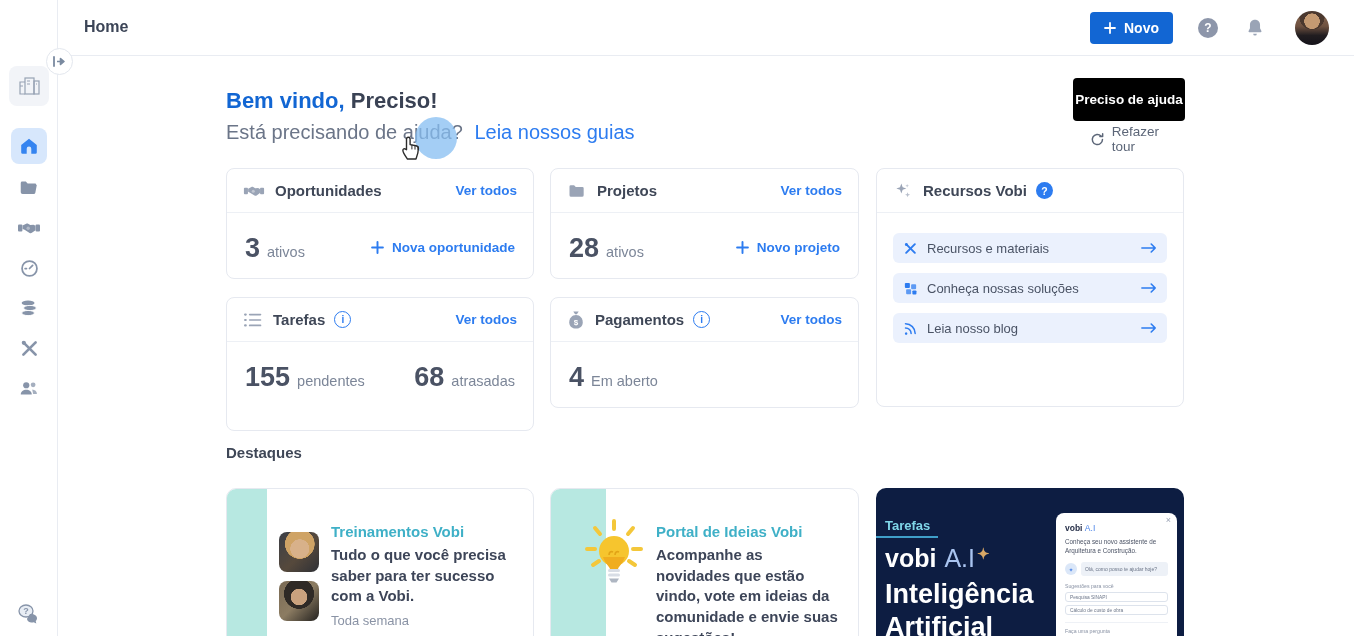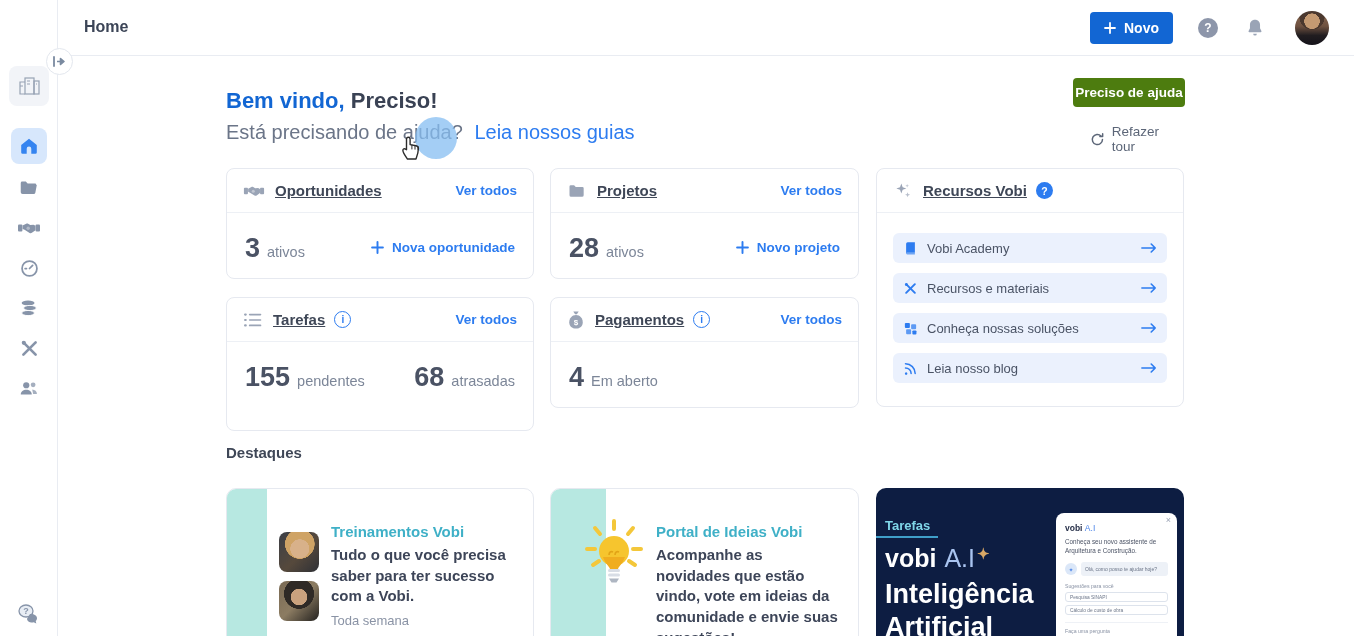--- a/index.html
+++ b/index.html
@@ -36,34 +36,34 @@
     justify-content:center; cursor:pointer; }
   .nav-item { position:absolute; left:11px; width:36px; height:36px; border-radius:8px;
     display:flex; align-items:center; justify-content:center; cursor:pointer; }
   .nav-item.active { background:#d7e7fc; }
   
   .welcome-title { position:absolute; left:226px; top:88px; font-size:22px; font-weight:800; }
   .welcome-title .blue { color:#1266d3; }
   .welcome-title .name { color:#3a4254; }
   .welcome-sub { position:absolute; left:226px; top:121px; font-size:20px; color:#6b7588; }
   .welcome-sub a { color:#2d7cf0; text-decoration:none; margin-left:6px; cursor:pointer; }
-  .need-help-btn { position:absolute; left:1073px; top:78px; width:112px; height:29px;
-    background:#4d7c0f; color:#fff; border:none; border-radius:4px; font-size:13.5px;
+  .need-help-btn { position:absolute; left:1073px; top:78px; width:112px; height:43px;
+    background:#000000; color:#fff; border:none; border-radius:4px; font-size:13.5px;
     font-weight:600; cursor:pointer; font-family:"Liberation Sans", sans-serif; }
   .redo-tour { position:absolute; left:1090px; top:124px; width:95px; font-size:13.5px; color:#5c6678;
     display:flex; align-items:center; gap:7px; cursor:pointer; }
   
   .click-halo { position:absolute; left:415px; top:117px; width:42px; height:42px; border-radius:50%;
     background:#85bdf2; opacity:0.75; z-index:40; }
   .hand-cursor { position:absolute; left:399px; top:131px; z-index:41; }
   
   .card { position:absolute; background:#fff; border:1px solid #e6e9f0; border-radius:8px; }
   .card-head { display:flex; align-items:center; height:44px; padding:0 16px;
     border-bottom:1px solid #edf0f5; }
-  .card-title { font-size:15px; font-weight:700; color:#3f4757; margin-left:10px;text-decoration:underline; }
+  .card-title { font-size:15px; font-weight:700; color:#3f4757; margin-left:10px; }
   .ver-todos { margin-left:auto; font-size:13.5px; font-weight:600; color:#2d7cf0;
     text-decoration:none; cursor:pointer; }
   .card-body { display:flex; align-items:baseline; padding:0 18px; height:65px; }
   .card-body-inner { display:flex; align-items:baseline; width:100%; position:relative; top:20px; }
   .big-num { font-size:27px; font-weight:800; color:#4a5264; }
   .num-label { font-size:14.5px; color:#7c8698; margin-left:7px; }
   .action-link { margin-left:auto; display:flex; align-items:center; gap:8px; font-size:13.5px;
     font-weight:600; color:#2d7cf0; text-decoration:none; cursor:pointer; position:relative; top:-3px;}
   .info-badge { width:17px; height:17px; border-radius:50%; border:1.5px solid #2d7cf0;
     color:#2d7cf0; font-size:10px; font-weight:700; display:flex; align-items:center;
@@ -292,32 +292,20 @@
       <svg width="20" height="20" viewBox="0 0 24 24" fill="#9aa4b6">
           <path d="M10 3l1.6 4.4L16 9l-4.4 1.6L10 15l-1.6-4.4L4 9l4.4-1.6z"></path>
           <path d="M17.5 13.5l.8 2.2 2.2.8-2.2.8-.8 2.2-.8-2.2-2.2-.8 2.2-.8z" opacity="0.7"></path>
           <path d="M17 3.5l.6 1.6 1.6.6-1.6.6-.6 1.6-.6-1.6-1.6-.6 1.6-.6z" opacity="0.6"></path>
         </svg>
       <span class="card-title">Recursos Vobi</span>
       <span class="q-badge">?</span>
     </div>
     <div class="res-body">
       <div class="res-row">
-        <svg width="15" height="15" viewBox="0 0 24 24" fill="#2d7cf0">
-            <path d="M5 4.5A2.5 2.5 0 0 1 7.5 2H19v16.5H7.5A2.5 2.5 0 0 0 5 20.5z"></path>
-            <path d="M5 20.5A2.5 2.5 0 0 1 7.5 18H19v3.5H7.5A2.5 2.5 0 0 1 5 20.5z" opacity="0.65"></path>
-          </svg>
-        <span class="res-label">Vobi Academy</span>
-        <span class="res-arrow">
-          <svg width="16" height="12" viewBox="0 0 18 12" fill="none" stroke="#2d7cf0" stroke-width="1.8" stroke-linecap="round" stroke-linejoin="round">
-              <path d="M1 6h15M11.5 1.5 16 6l-4.5 4.5"></path>
-            </svg>
-        </span>
-      </div>
-      <div class="res-row">
         <svg width="15" height="15" viewBox="0 0 24 24" stroke="#2d7cf0" fill="none" stroke-linecap="round">
             <path d="M5 5l14 14" stroke-width="3"></path>
             <path d="M19 5L5 19" stroke-width="3"></path>
             <circle cx="5.5" cy="5.5" r="2.4" fill="#2d7cf0" stroke="none"></circle>
           </svg>
         <span class="res-label">Recursos e materiais</span>
         <span class="res-arrow">
           <svg width="16" height="12" viewBox="0 0 18 12" fill="none" stroke="#2d7cf0" stroke-width="1.8" stroke-linecap="round" stroke-linejoin="round">
               <path d="M1 6h15M11.5 1.5 16 6l-4.5 4.5"></path>
             </svg>

